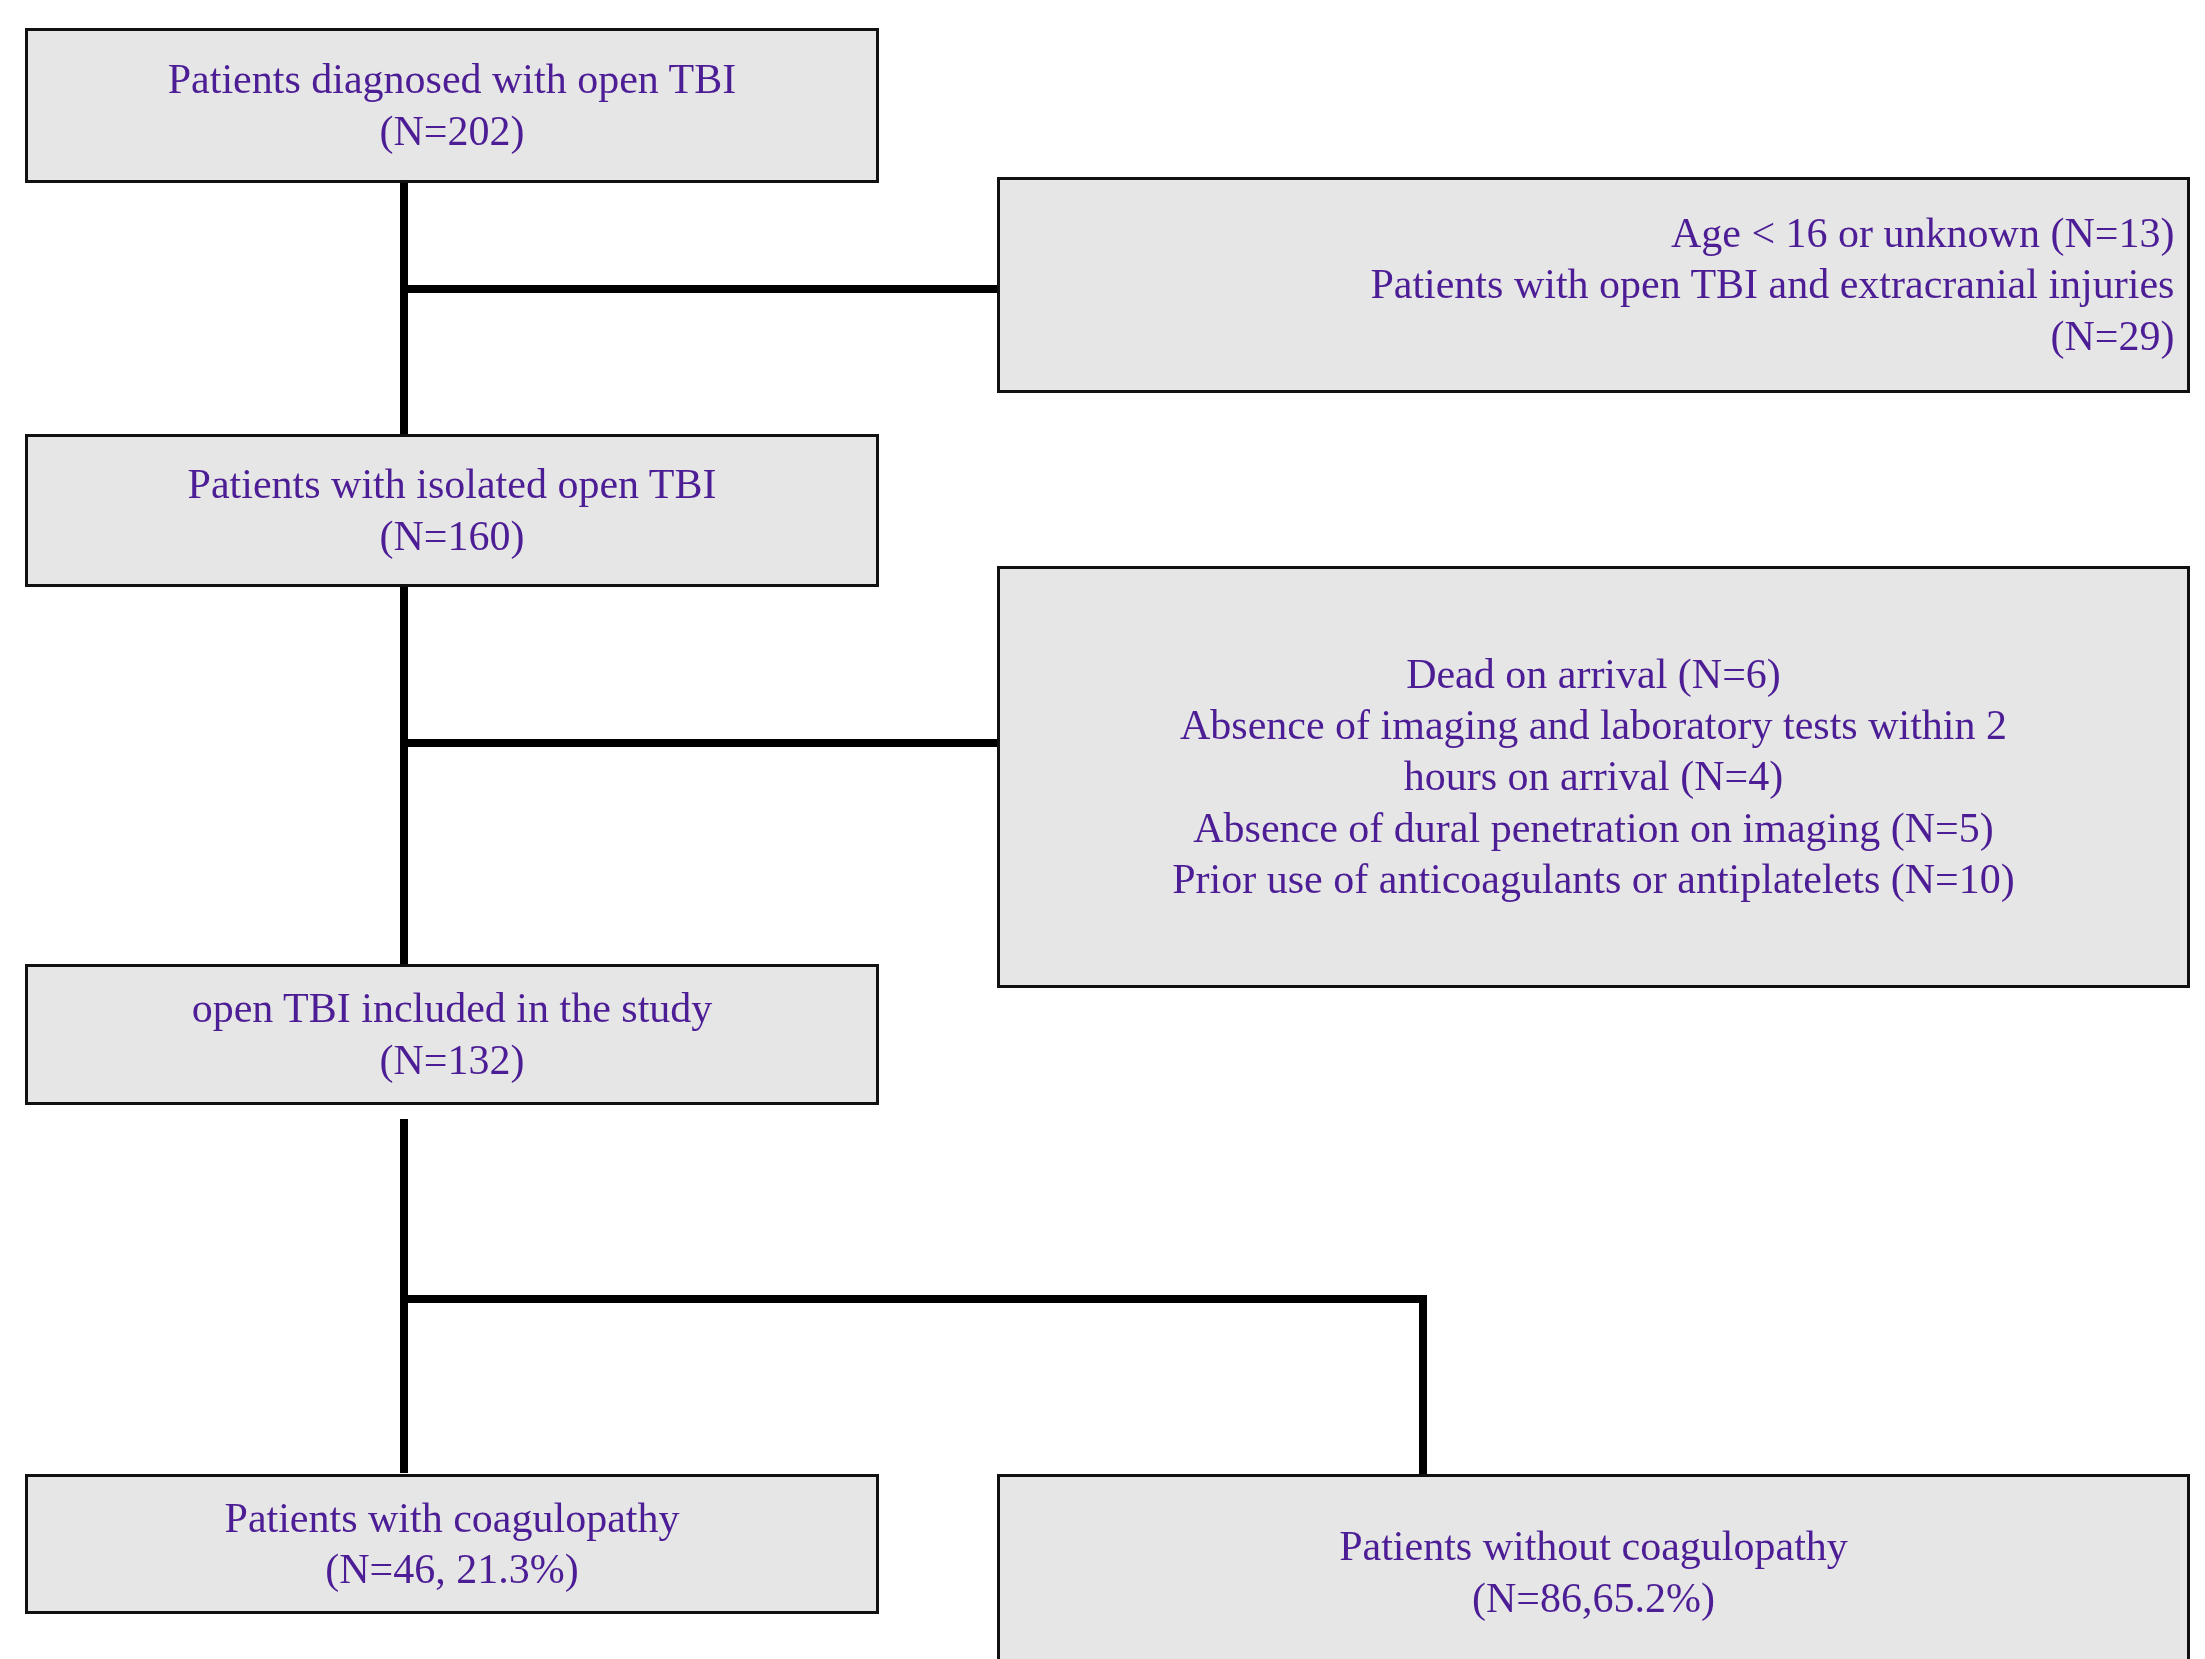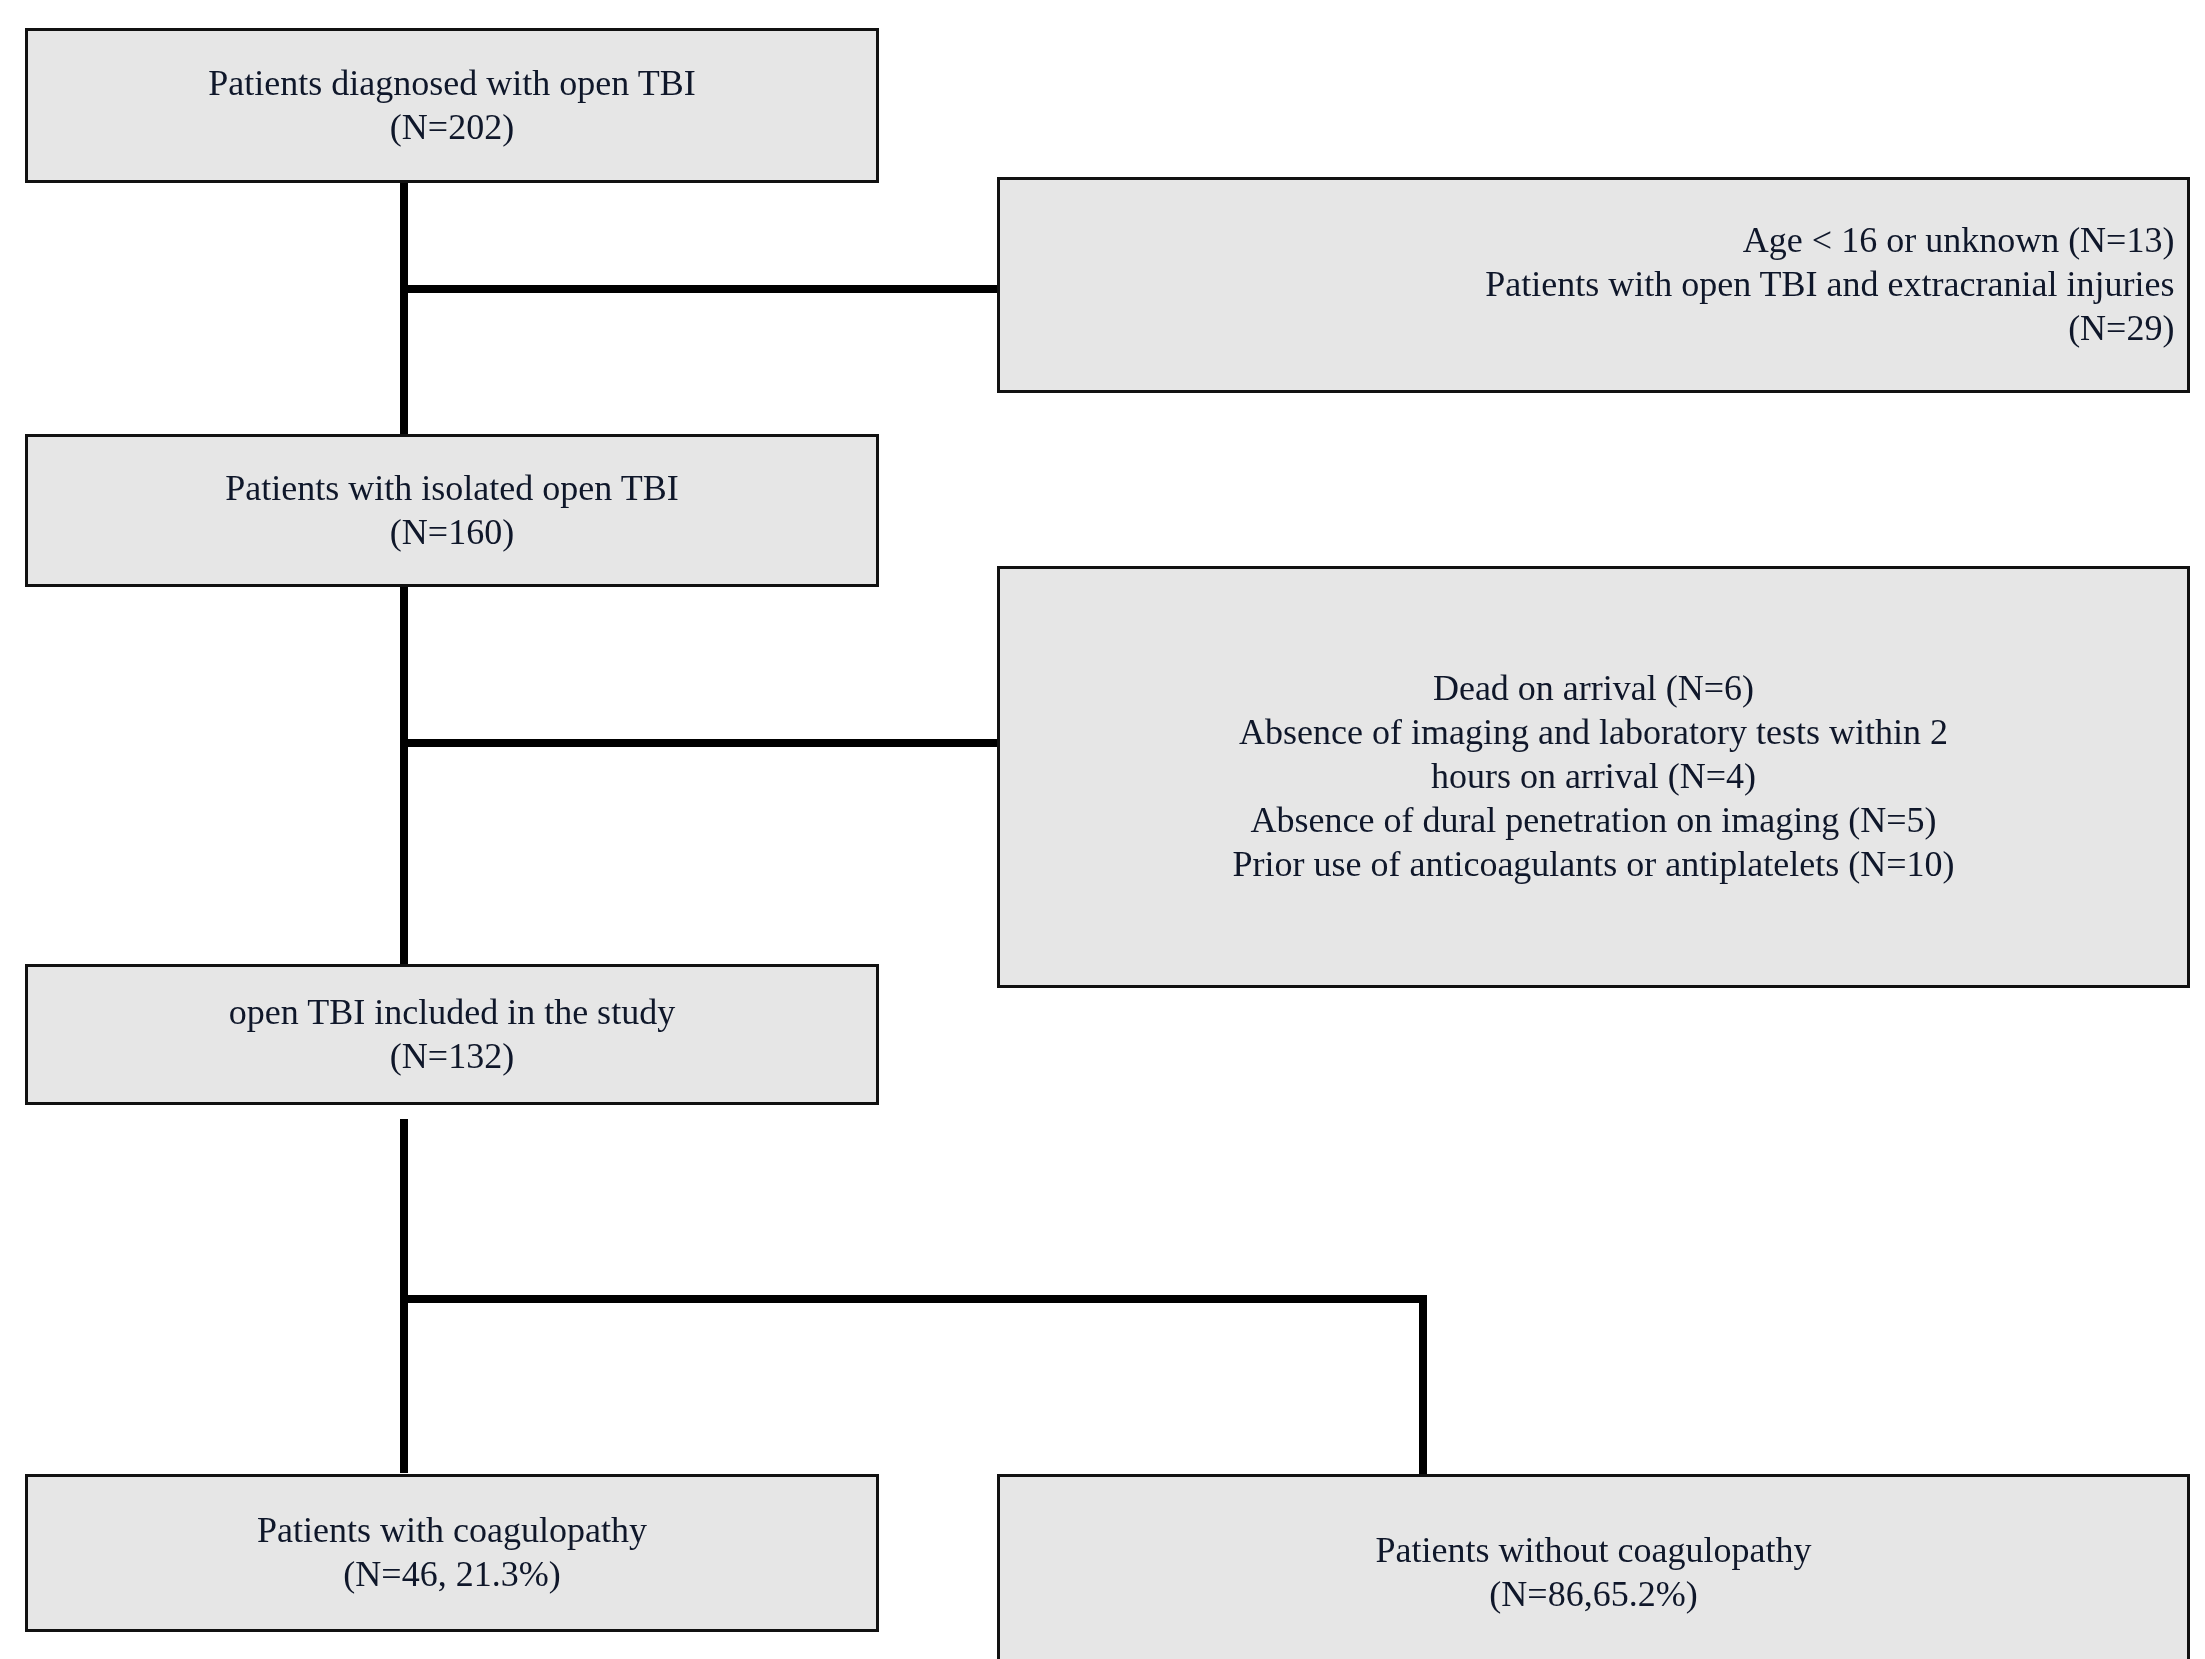--- a/index.html
+++ b/index.html
@@ -17,37 +17,37 @@
   }
   .node {
     position: absolute;
     box-sizing: border-box;
     background: #e6e6e6;
     border: 3.5px solid #111111;
     display: flex;
     align-items: center;
     justify-content: center;
     text-align: center;
-    color: #0f172a;
-    font-size: 36px;
+    color: #4c1d95;
+    font-size: 42px;
     line-height: 1.22;
     padding: 4.2px 12.6px;
   }
   .node .lines {
     width: 100%;
   }
   .node .ln {
     display: block;
     white-space: pre;
   }
   
   #box-diagnosed   { left: 25px;   top: 28px;   width: 854px; height: 155px; }
   #box-isolated    { left: 25px;   top: 434px;  width: 854px; height: 153px; }
   #box-included    { left: 25px;   top: 964px; width: 854px; height: 141px; }
-  #box-with-coag   { left: 25px;   top: 1474px; width: 854px; height: 158px; }
+  #box-with-coag   { left: 25px;   top: 1474px; width: 854px; height: 140px; }
   #box-without-coag{ left: 997px; top: 1474px; width: 1193px; height: 197px; }
   #box-excl-1      { left: 997px; top: 177px;  width: 1193px; height: 216px; text-align: right; }
   #box-excl-2      { left: 997px; top: 566px;  width: 1193px; height: 422px; }
 
   
   .conn {
     position: absolute;
     background: #000000;
   }
   .v { width: 7.7px; }

